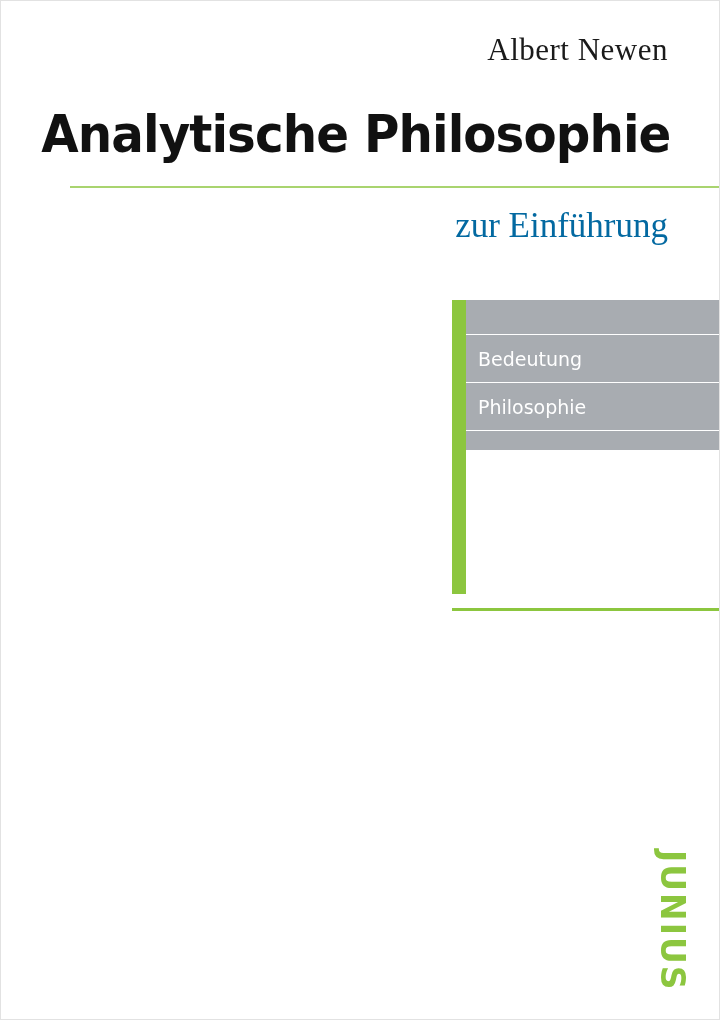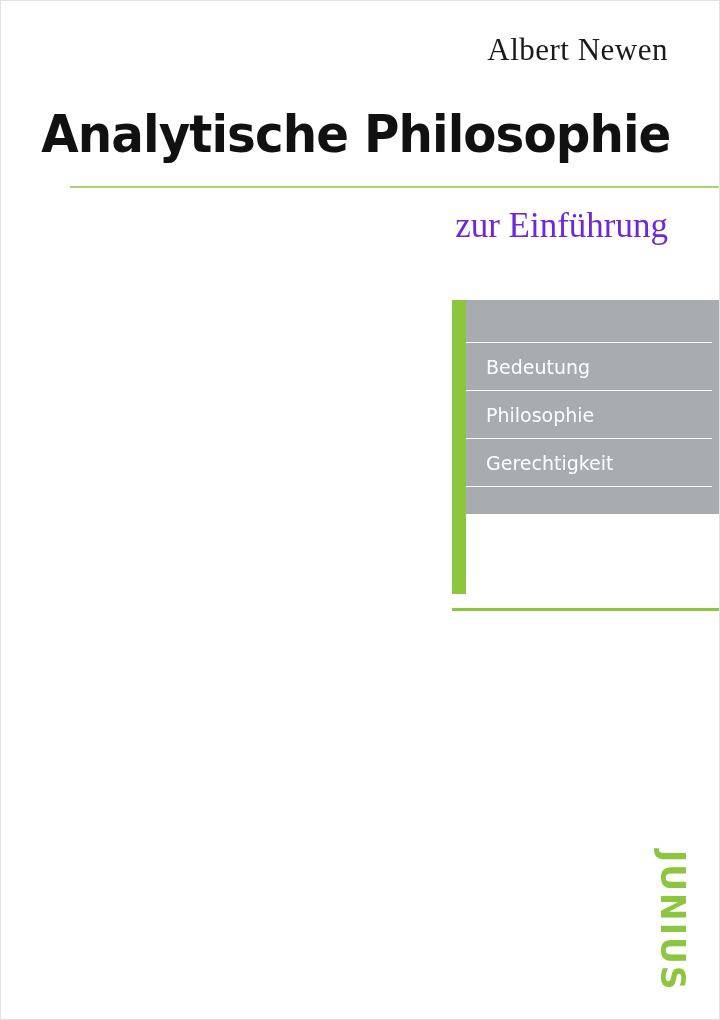--- a/index.html
+++ b/index.html
@@ -64,21 +64,21 @@
     background: #8cc63f;
     opacity: 0.75;
   }
 
   .subtitle {
     position: absolute;
     top: 206px;
     right: 52px;
     font-family: "Liberation Serif", serif;
     font-size: 35px;
-    color: #6d28d9;
+    color: #0369a1;
     white-space: nowrap;
   }
 
   .keywords {
     position: absolute;
     left: 452px;
     top: 300px;
     width: 268px;
     background: #a8acb1;
     padding: 0;
@@ -88,21 +88,21 @@
     left: 452px;
     top: 300px;
     width: 14px;
     height: 294px;
     background: #8cc63f;
     z-index: 2;
   }
   .kw-list {
     list-style: none;
     margin: 0;
-    padding: 8px;
+    padding: 0;
     position: relative;
     border-radius: 6px;
   }
   .kw-spacer {
     height: 34px;
   }
   .kw-item {
     height: 48px;
     line-height: 48px;
     padding-left: 26px;
@@ -156,21 +156,20 @@
 
   <div class="rule"></div>
 
   <div class="subtitle">zur Einführung</div>
 
   <div class="keywords">
     <ul class="kw-list">
       <li class="kw-spacer"></li>
       <li class="kw-item">Bedeutung</li>
       <li class="kw-item">Philosophie</li>
-      <li class="kw-item">Gerechtigkeit</li>
       <li class="kw-tail"></li>
     </ul>
   </div>
   <div class="keywords-accent"></div>
   <div class="kw-underline"></div>
 
   <div class="publisher">JUNIUS</div>
 
 </div>
 

